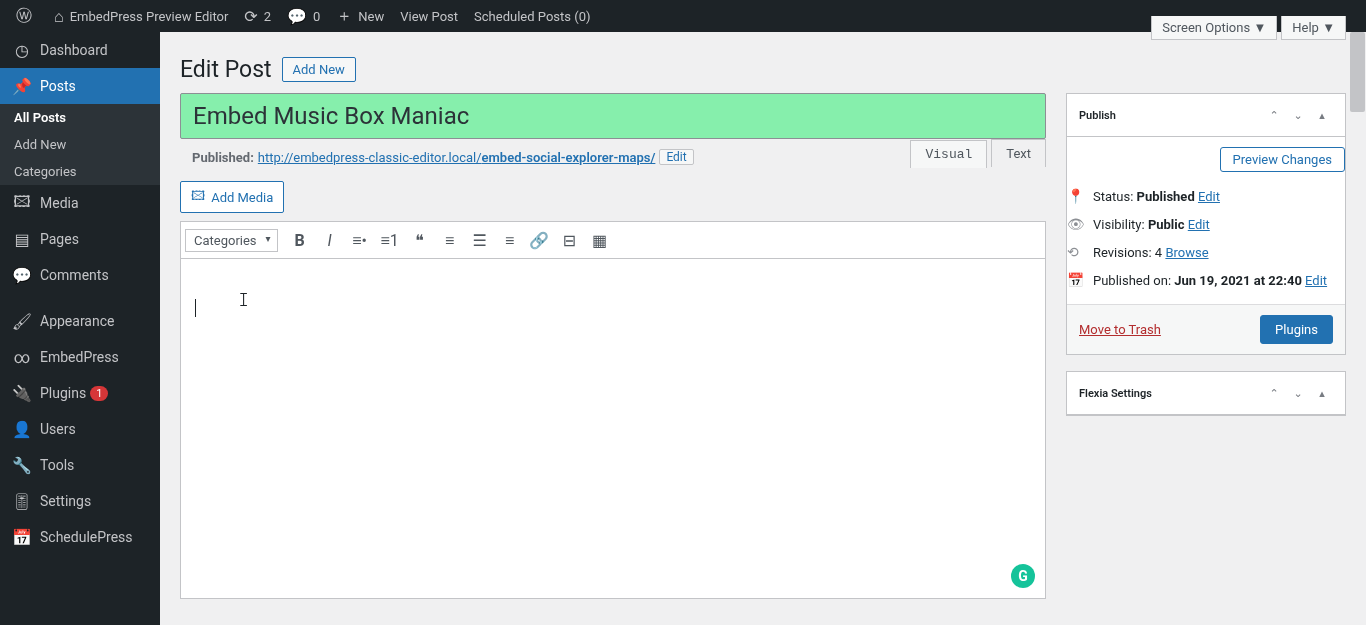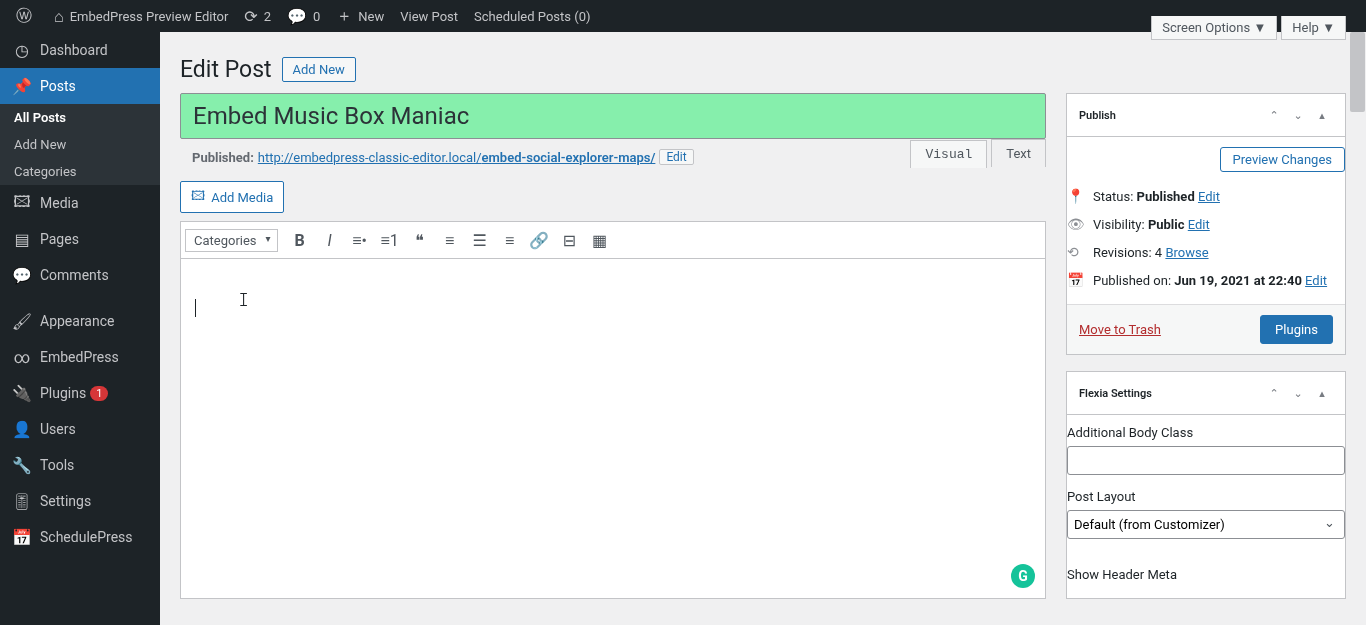--- a/index.html
+++ b/index.html
@@ -276,29 +276,20 @@
 
       <div class="metabox">
         <div class="metabox-header">
           <h2>Flexia Settings</h2>
           <div class="metabox-toggles">
             <span class="mb-toggle">⌃</span>
             <span class="mb-toggle">⌄</span>
             <span class="mb-toggle">▴</span>
           </div>
         </div>
-        <div class="metabox-body">
-          <label class="fs-label">Additional Body Class</label>
-          <input class="fs-input" style="">
-          <label class="fs-label">Post Layout</label>
-          <div class="fs-select-wrap">
-            <select class="fs-select"><option>Default (from Customizer)</option></select>
-          </div>
-          <label class="fs-label">Show Header Meta</label>
-        </div>
       </div>
     </div>
   </div>
 </div>
 
 <div class="page-scroll">
     <div class="page-scroll-thumb"></div>
   </div>
 
 </body></html>

